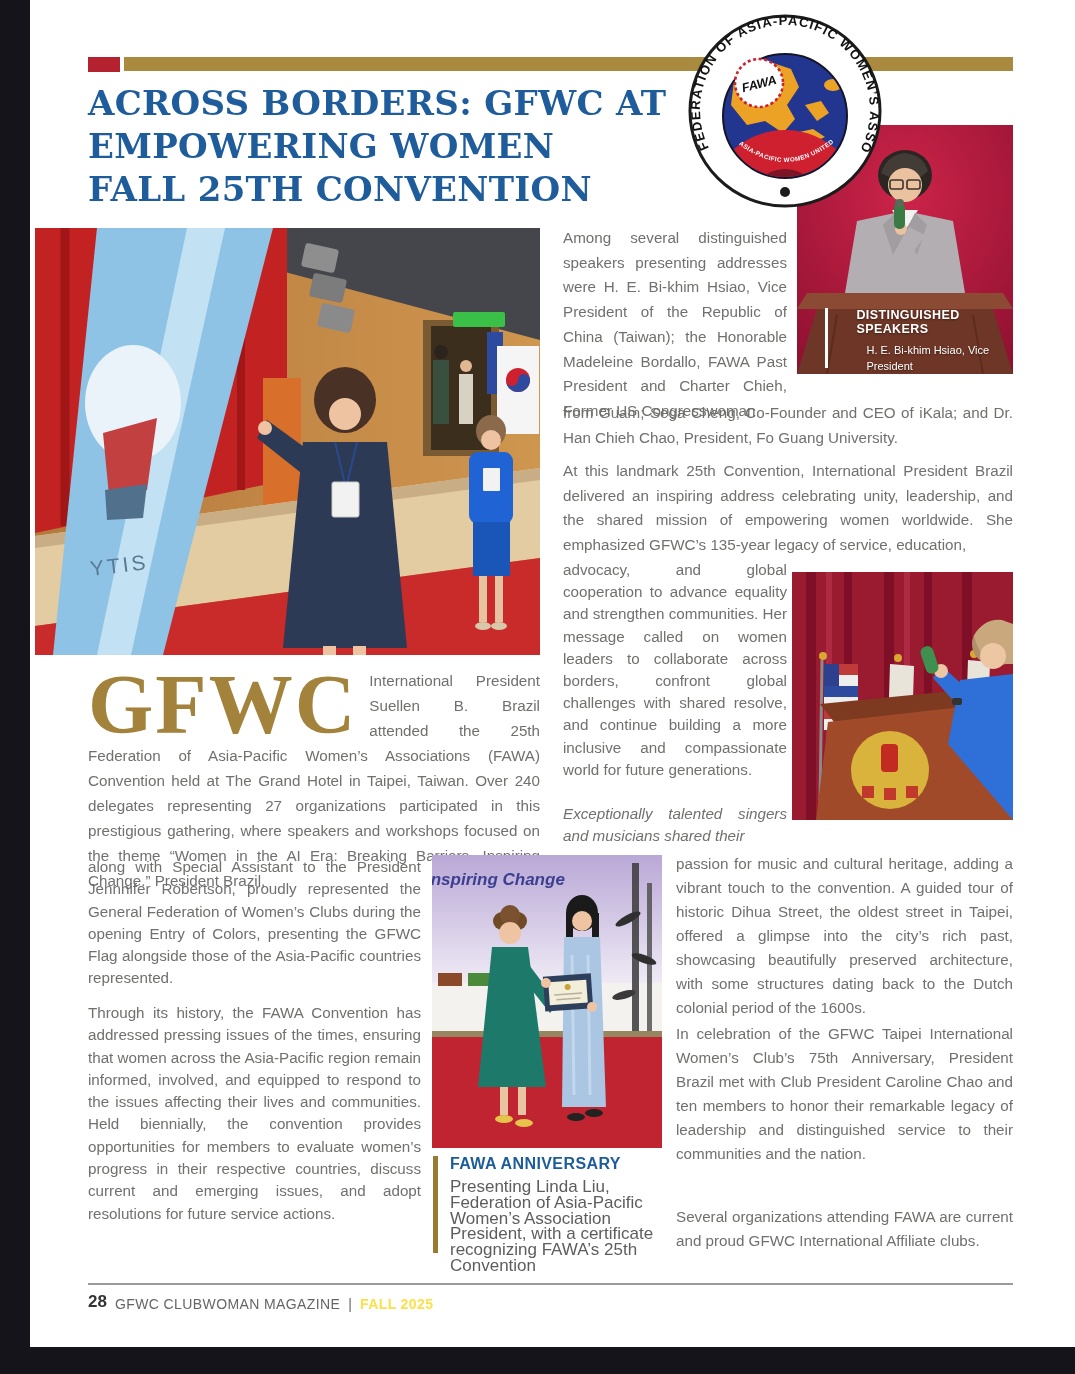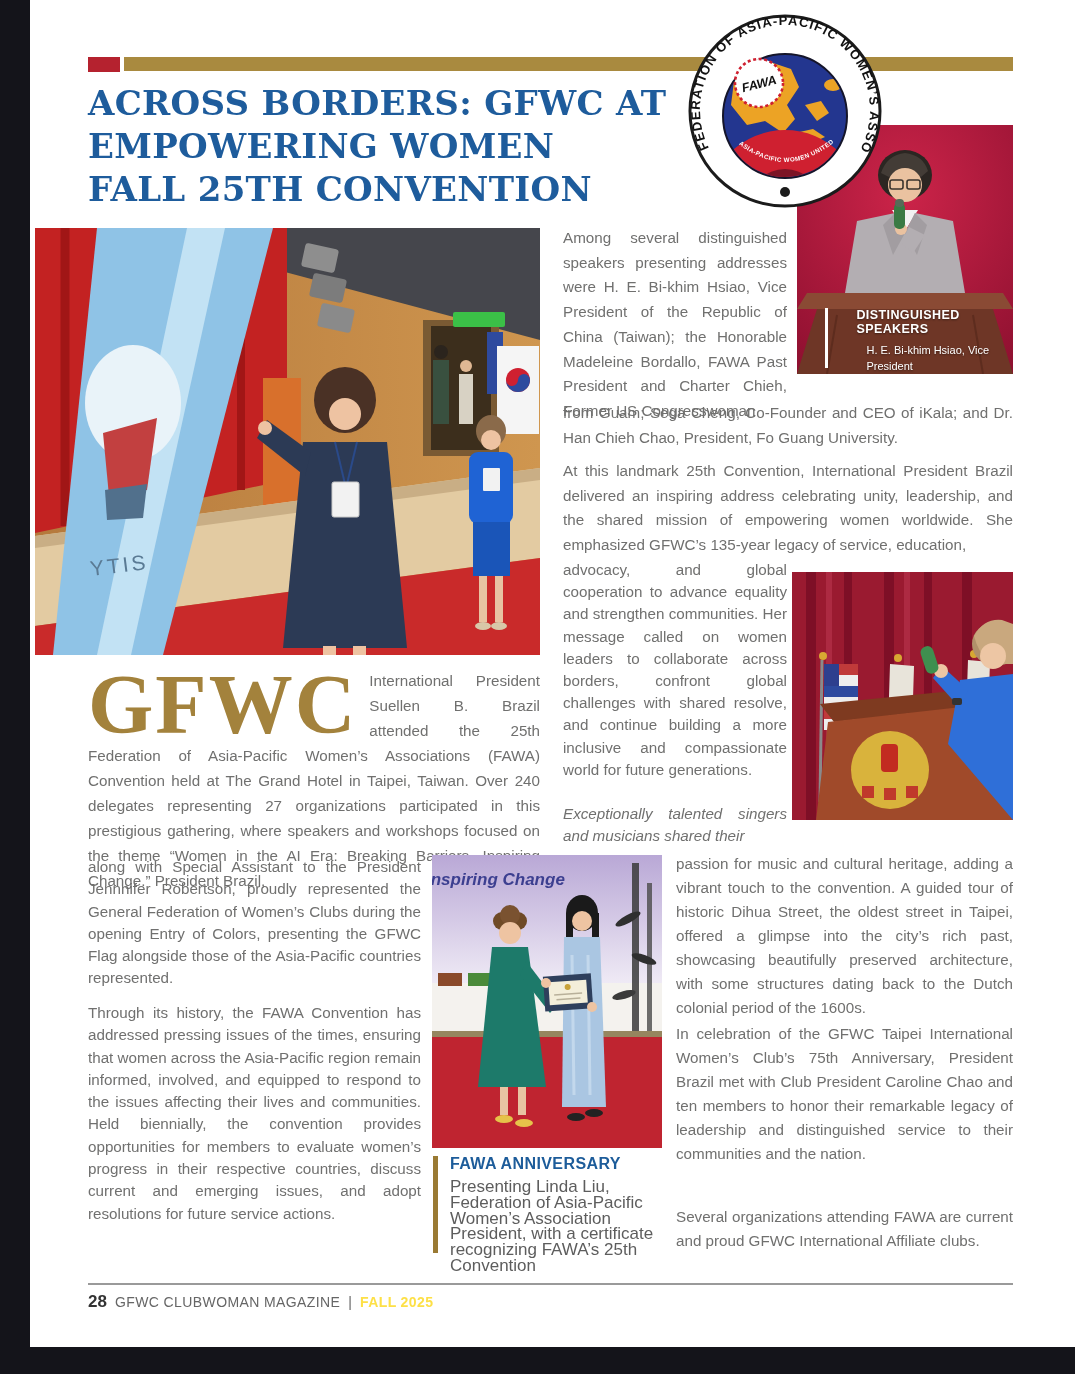--- a/index.html
+++ b/index.html
@@ -54,21 +54,21 @@
     float:left;font-family:Liberation Serif, serif;font-weight:bold;
     color:#a3823c;font-size:84px;line-height:66px;margin:4px 12px 4px 0;
     letter-spacing:2px;
   }
   
   #anniv-bar{left:433px;top:1156px;width:5px;height:97px;background:#9a7a33;}
   #anniv-title{left:450px;top:1155px;font-size:16px;font-weight:bold;color:#1d5c9a;letter-spacing:.4px;}
   #anniv-body{left:450px;top:1179px;width:208px;font-size:17px;line-height:15.8px;color:#5d5d5d;}
   
   #footer-rule{left:88px;top:1283px;width:925px;height:2px;background:#9a9a9a;}
-  #footer{left:88px;top:1292px;display:flex;align-items:center;gap:8px;}
+  #footer{left:88px;top:1292px;display:flex;align-items:flex-end;gap:8px;}
   #footer .num{font-size:17px;font-weight:bold;color:#333333;}
   #footer .mag{font-size:14px;color:#666666;letter-spacing:.4px;}
   #footer .sep{font-size:14px;color:#666666;}
   #footer .issue{font-size:14px;font-weight:bold;color:#fde047;letter-spacing:.4px;}
 </style>
 </head>
 <body>
 
 <div id="page" class="abs"></div>
 

